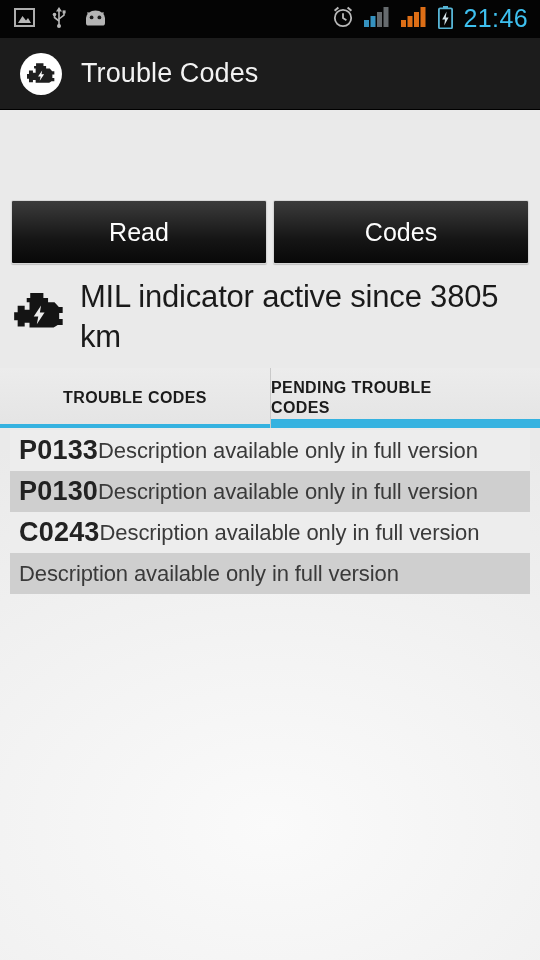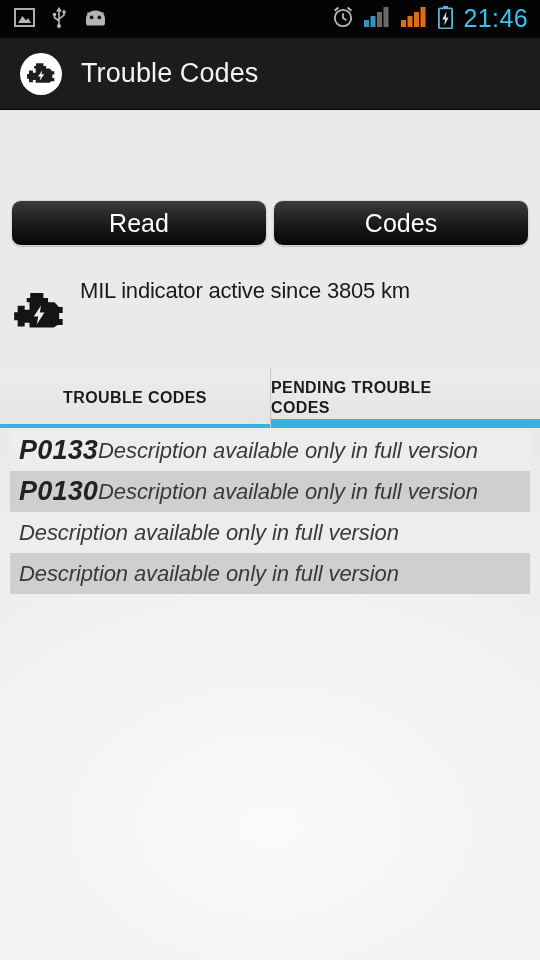--- a/index.html
+++ b/index.html
@@ -49,38 +49,38 @@
     color:#f2f2f2; font-size:27px; margin-left:19px;
     font-weight:400; letter-spacing:.1px; white-space:nowrap;
   }
 
   
   #button-row {
     position:absolute; top:200px; left:0; width:540px;
     display:flex; padding:0 11px; gap:6px;
   }
   .btn {
-    flex:1; height:46px;
-    border-radius:10px;
+    flex:1; height:64px;
+    border-radius:2px;
     border:1px solid #d6d6d6;
     background:linear-gradient(to bottom,#3b3b3b 0%,#2e2e2e 22%,#151515 62%,#080808 100%);
     color:#fdfdfd; font-size:25px;
     display:flex; align-items:center; justify-content:center;
     box-shadow:0 1px 1px rgba(0,0,0,.18);
     cursor:pointer; user-select:none;
   }
 
   
   #mil-banner {
     position:absolute; top:277px; left:0; width:540px;
     display:flex; align-items:flex-start; padding:0 14px;
   }
   #mil-icon { width:52px; flex:none; padding-top:16px; }
   #mil-text {
-    margin-left:14px; font-size:22px; color:#1a1a1a;
+    margin-left:14px; font-size:31px; color:#1a1a1a;
     line-height:1.28; font-weight:400; letter-spacing:-.2px;
   }
 
   
   #tabs {
     position:absolute; top:368px; left:0; width:540px; height:60px;
     display:flex;
   }
   .tab {
     position:relative; cursor:pointer; user-select:none;
@@ -97,21 +97,21 @@
   .tab-underline { position:absolute; left:0; bottom:0; width:100%; }
   #tab-trouble .tab-underline { height:4px; }
   #tab-pending .tab-underline { height:9px; }
 
   
   #code-list {
     position:absolute; top:430px; left:10px; width:520px;
   }
   .code-row {
     height:41px; display:flex; align-items:center;
-    padding-left:9px; cursor:pointer;font-style:italic;
+    padding-left:9px; cursor:pointer;
   }
   .code-row.odd  { background:#ededed; }
   .code-row.even { background:#cfcfcf; }
   .code-id {
     font-size:27px; font-weight:bold; color:#222;
     letter-spacing:.2px; white-space:nowrap;
   }
   .code-desc {
     font-size:22px; color:#3a3a3a; 
     white-space:nowrap; letter-spacing:-.1px;
@@ -226,20 +226,21 @@
   <div id="code-list">
       <div class="code-row odd">
         <span class="code-id">P0133</span>
         <span class="code-desc">Description available only in full version</span>
       </div>
       <div class="code-row even">
         <span class="code-id">P0130</span>
         <span class="code-desc">Description available only in full version</span>
       </div>
       <div class="code-row odd">
+        <span class="code-id">C0243</span>
         <span class="code-desc">Description available only in full version</span>
       </div>
       <div class="code-row even">
         <span class="code-desc">Description available only in full version</span>
       </div>
     </div>
 
 </div>
 
 </body></html>

